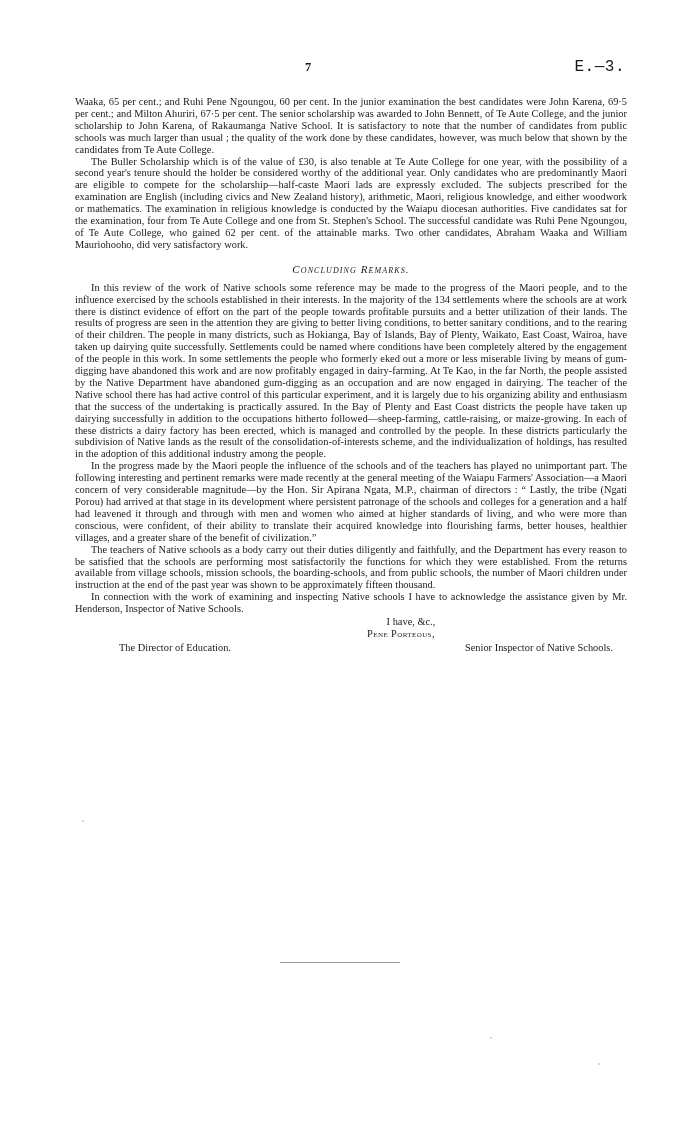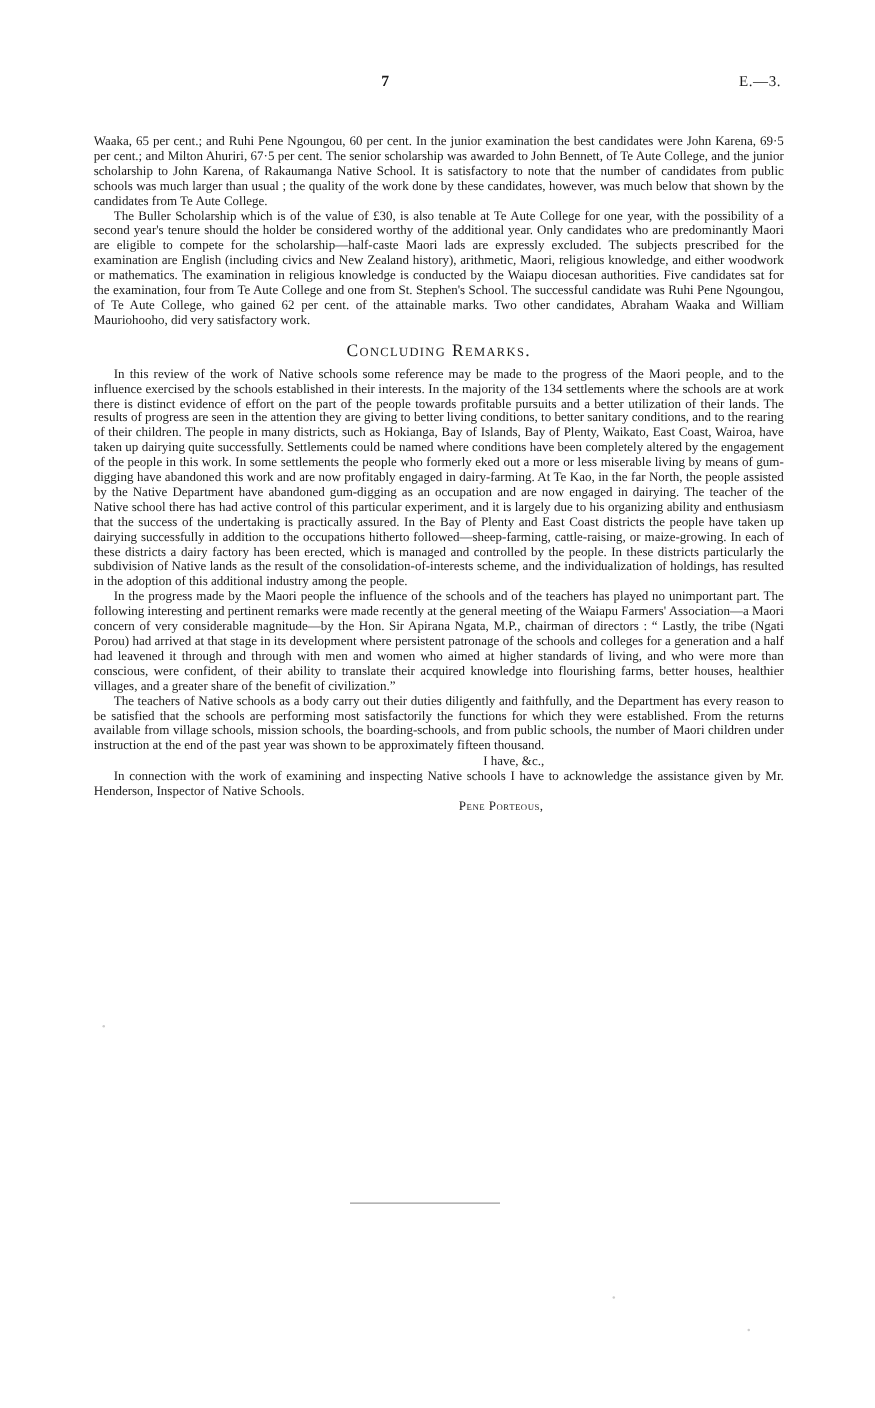--- a/index.html
+++ b/index.html
@@ -31,49 +31,51 @@
     align-items: baseline;
     font-size: 12.5px;
     letter-spacing: 0.4px;
   }
   .page-number {
     font-size: 12.5px;
     font-weight: bold;
     margin-left: 230px;
   }
   .doc-code {
-    font-size: 12px;
+    font-size: 16px;
     font-weight: normal;
     letter-spacing: 0.5px;
+    font-family: Liberation Mono, monospace;
   }
   .body-block {
     position: absolute;
     left: 75px;
-    top: 108px;
+    top: 96px;
     width: 552px;
     font-size: 10.4px;
     line-height: 11.9px;
     text-align: justify;
     text-justify: inter-word;
   }
   .para {
     margin: 0 0 0 0;
     text-indent: 16px;
     text-align: justify;
   }
   .para.no-indent {
     text-indent: 0;
   }
   .section-title {
     text-align: center;
     margin: 13px 0 6px 0;
-    font-size: 14px;
+    font-size: 11px;
     letter-spacing: 1.1px;
     font-variant: small-caps;
     text-indent: 0;
+    font-style: italic;
   }
   .smallcaps {
     font-variant: small-caps;
     letter-spacing: 0.5px;
   }
   .signoff {
     margin-top: 1px;
     text-indent: 0;
   }
   .signoff-line {
@@ -123,25 +125,29 @@
   <div class="body-block">
 
     <p class="para no-indent">Waaka, 65 per cent.; and Ruhi Pene Ngoungou, 60 per cent.   In the junior examination the best candidates were John Karena, 69·5 per cent.; and Milton Ahuriri, 67·5 per cent.   The senior scholarship was awarded to John Bennett, of Te Aute College, and the junior scholarship to John Karena, of Rakaumanga Native School.   It is satisfactory to note that the number of candidates from public schools was much larger than usual ; the quality of the work done by these candidates, however, was much below that shown by the candidates from Te Aute College.</p>
     <p class="para">The Buller Scholarship which is of the value of £30, is also tenable at Te Aute College for one year, with the possibility of a second year's tenure should the holder be considered worthy of the additional year.   Only candidates who are predominantly Maori are eligible to compete for the scholarship—half-caste Maori lads are expressly excluded.   The subjects prescribed for the examination are English (including civics and New Zealand history), arithmetic, Maori, religious knowledge, and either woodwork or mathematics.   The examination in religious knowledge is conducted by the Waiapu diocesan authorities.   Five candidates sat for the examination, four from Te Aute College and one from St. Stephen's School.   The successful candidate was Ruhi Pene Ngoungou, of Te Aute College, who gained 62 per cent. of the attainable marks.   Two other candidates, Abraham Waaka and William Mauriohooho, did very satisfactory work.</p>
 
     <p class="section-title">Concluding Remarks.</p>
 
     <p class="para">In this review of the work of Native schools some reference may be made to the progress of the Maori people, and to the influence exercised by the schools established in their interests.   In the majority of the 134 settlements where the schools are at work there is distinct evidence of effort on the part of the people towards profitable pursuits and a better utilization of their lands.   The results of progress are seen in the attention they are giving to better living conditions, to better sanitary conditions, and to the rearing of their children.   The people in many districts, such as Hokianga, Bay of Islands, Bay of Plenty, Waikato, East Coast, Wairoa, have taken up dairying quite successfully.   Settlements could be named where conditions have been completely altered by the engagement of the people in this work.   In some settlements the people who formerly eked out a more or less miserable living by means of gum-digging have abandoned this work and are now profitably engaged in dairy-farming.   At Te Kao, in the far North, the people assisted by the Native Department have abandoned gum-digging as an occupation and are now engaged in dairying.   The teacher of the Native school there has had active control of this particular experiment, and it is largely due to his organizing ability and enthusiasm that the success of the undertaking is practically assured.   In the Bay of Plenty and East Coast districts the people have taken up dairying successfully in addition to the occupations hitherto followed—sheep-farming, cattle-raising, or maize-growing.   In each of these districts a dairy factory has been erected, which is managed and controlled by the people.   In these districts particularly the subdivision of Native lands as the result of the consolidation-of-interests scheme, and the individualization of holdings, has resulted in the adoption of this additional industry among the people.</p>
     <p class="para">In the progress made by the Maori people the influence of the schools and of the teachers has played no unimportant part.   The following interesting and pertinent remarks were made recently at the general meeting of the Waiapu Farmers' Association—a Maori concern of very considerable magnitude—by the Hon. Sir Apirana Ngata, M.P., chairman of directors : “ Lastly, the tribe (Ngati Porou) had arrived at that stage in its development where persistent patronage of the schools and colleges for a generation and a half had leavened it through and through with men and women who aimed at higher standards of living, and who were more than conscious, were confident, of their ability to translate their acquired knowledge into flourishing farms, better houses, healthier villages, and a greater share of the benefit of civilization.”</p>
     <p class="para">The teachers of Native schools as a body carry out their duties diligently and faithfully, and the Department has every reason to be satisfied that the schools are performing most satisfactorily the functions for which they were established.   From the returns available from village schools, mission schools, the boarding-schools, and from public schools, the number of Maori children under instruction at the end of the past year was shown to be approximately fifteen thousand.</p>
+    <p class="para">In connection with the work of examining and inspecting Native schools I have to acknowledge the assistance given by Mr. Henderson, Inspector of Native Schools.</p>
+
     <p class="para signoff signoff-line">I have, &amp;c.,</p>
-
-    <p class="para">In connection with the work of examining and inspecting Native schools I have to acknowledge the assistance given by Mr. Henderson, Inspector of Native Schools.</p>
     <p class="para signoff-name smallcaps">Pene Porteous,</p>
 
+    <div class="footer-row">
+      <span class="footer-left">The Director of Education.</span>
+      <span class="footer-right">Senior Inspector of Native Schools.</span>
+    </div>
 
   </div>
 
   <div class="rule"></div>
   <div class="speck" style="left:82px; top:820px;"></div>
   <div class="speck" style="left:490px; top:1037px;"></div>
   <div class="speck" style="left:598px; top:1063px;"></div>
 
 </div>
 

